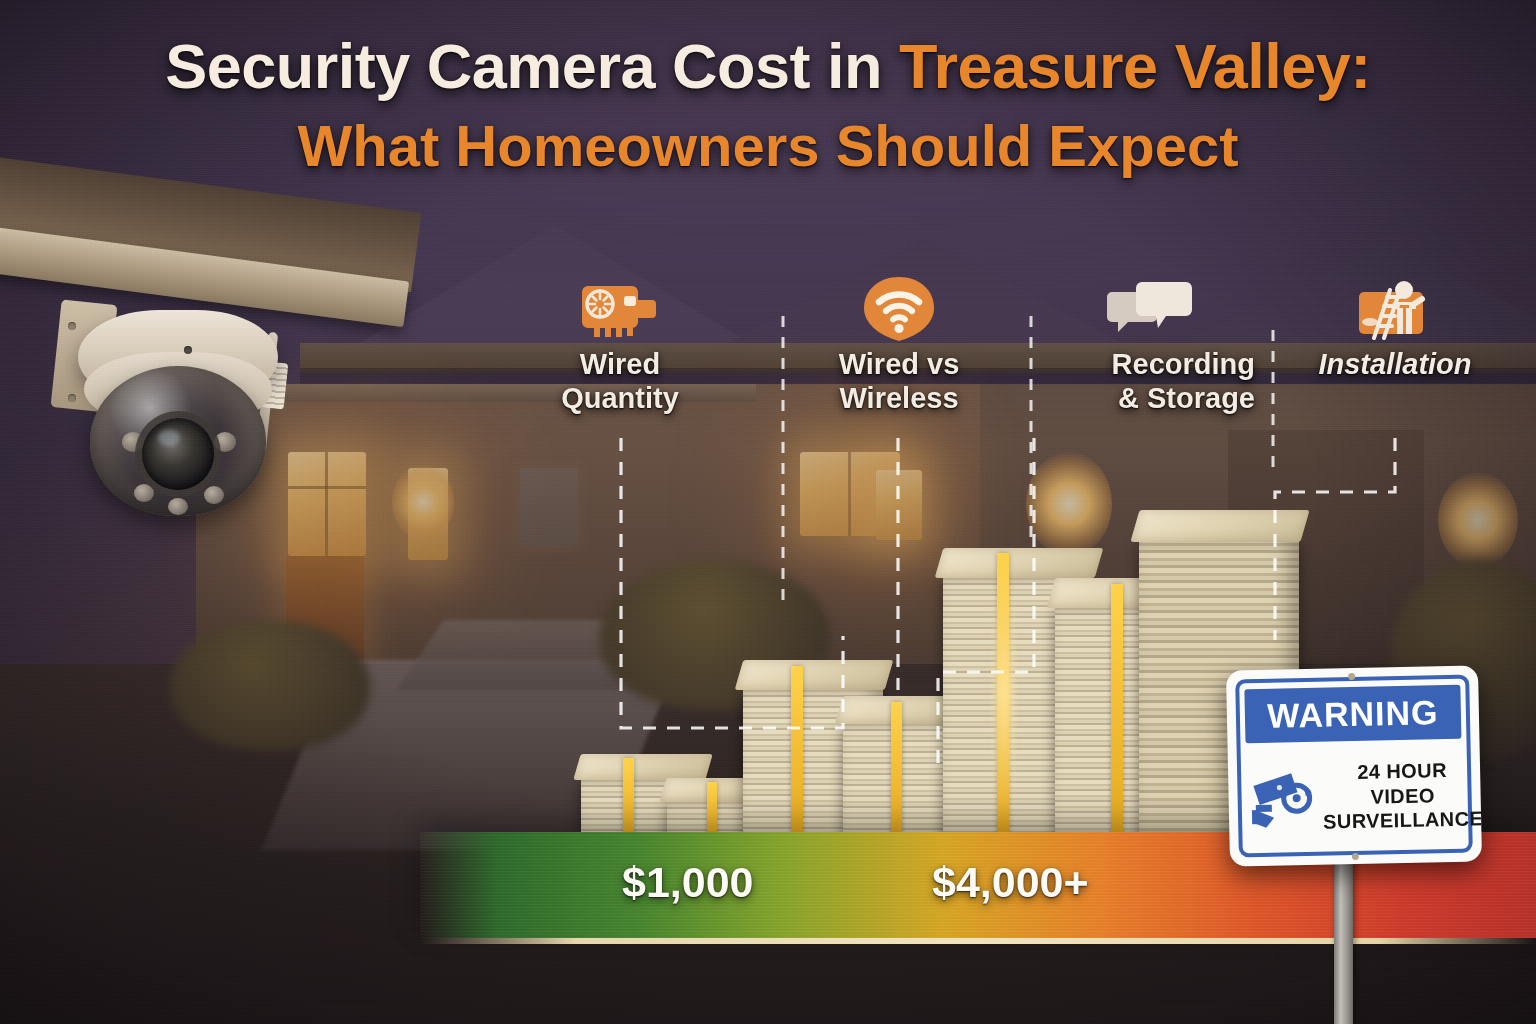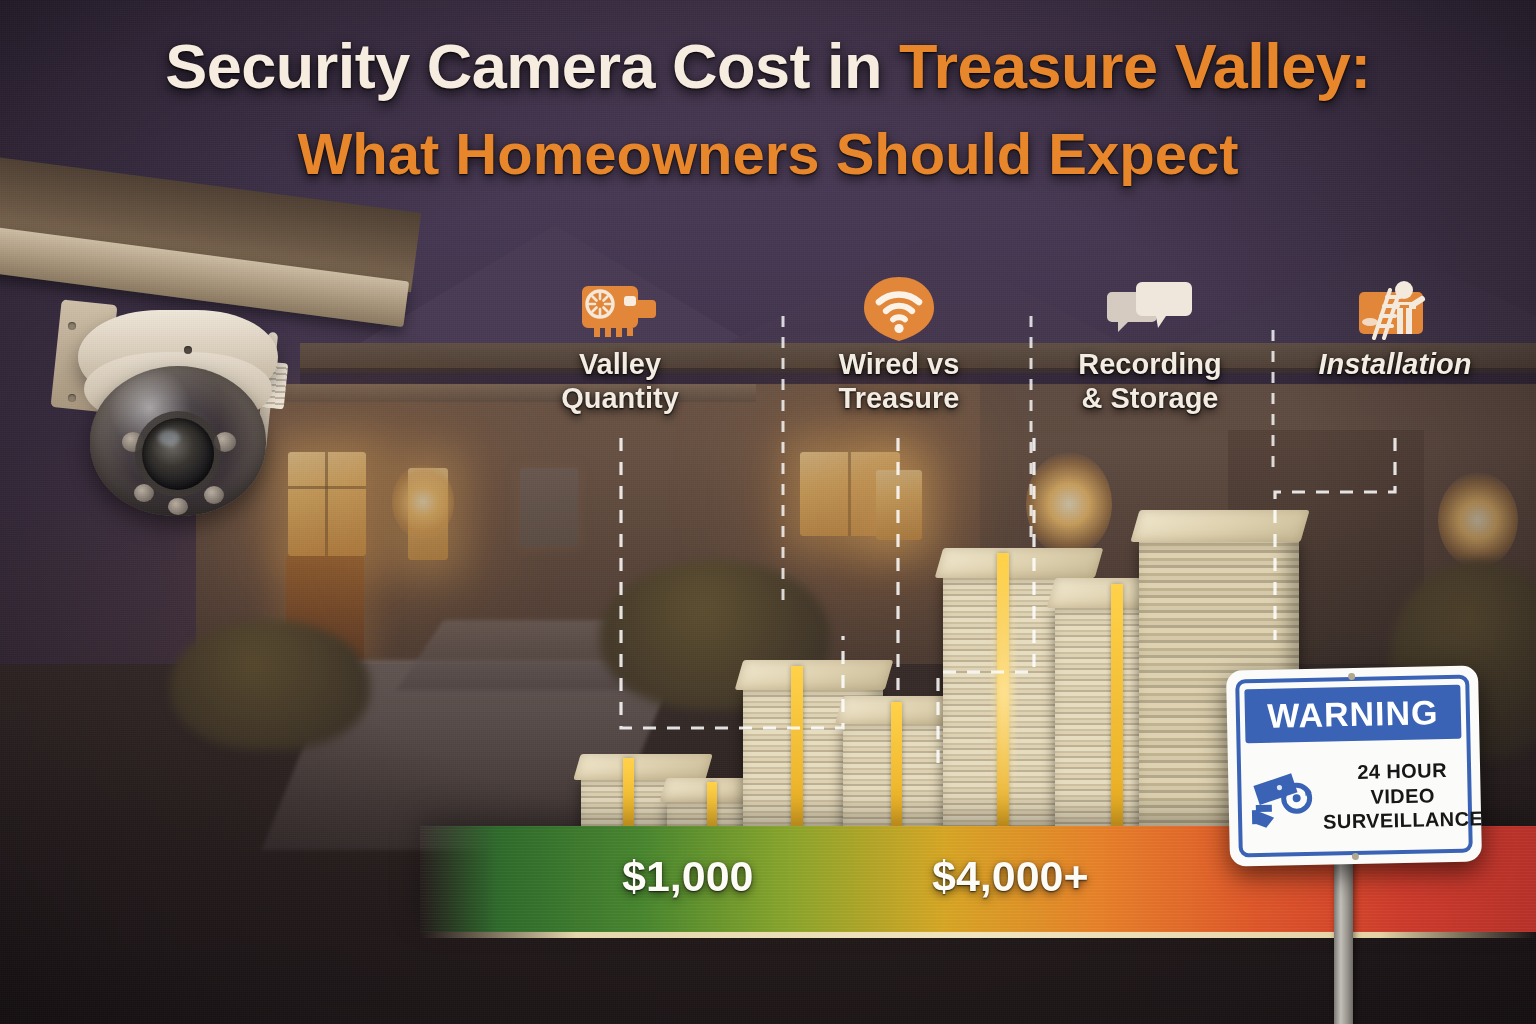--- a/index.html
+++ b/index.html
@@ -163,21 +163,21 @@
     position:absolute;left:0;right:0;top:34px;text-align:center;z-index:30;
   }
   .title-line1{
     font-size:63px;font-weight:700;letter-spacing:-.5px;line-height:1.04;
     color:#f6ece0;
     text-shadow:0 4px 12px rgba(0,0,0,.75), 0 1px 2px rgba(0,0,0,.9);
     white-space:nowrap;
   }
   .title-accent{color:#e8862c;}
   .title-line2{
-    margin-top:24px;
+    margin-top:16px;
     font-size:58px;font-weight:700;line-height:1.04;
     color:#e8862c;
     text-shadow:0 4px 12px rgba(0,0,0,.7), 0 1px 2px rgba(0,0,0,.85);
     white-space:nowrap;
   }
 
   
   #features{position:absolute;left:0;top:278px;width:100%;height:160px;z-index:28;}
   .feat{position:absolute;text-align:center;}
   .feat .ficon{height:62px;display:flex;align-items:center;justify-content:center;margin-bottom:8px;}
@@ -216,21 +216,21 @@
     box-shadow:0 0 5px rgba(0,0,0,.3);
   }
   .glowline{
     position:absolute;
     background:linear-gradient(180deg,rgba(255,225,150,.0),rgba(255,230,160,.85),rgba(255,225,150,0));
     filter:blur(3px);
   }
 
   
   #pricebar{
-    position:absolute;left:420px;right:0;bottom:92px;height:106px;z-index:25;
+    position:absolute;left:420px;right:0;bottom:86px;height:106px;z-index:25;
     background:linear-gradient(90deg,
       rgba(42,90,40,0) 0%,
       #2f6b2c 7%,
       #49872f 20%,
       #8aa62c 33%,
       #d8a725 47%,
       #e8812a 61%,
       #e05a2a 74%,
       #cf3b2c 88%,
       #b8322a 100%);
@@ -386,39 +386,39 @@
       <div class="ficon">
         <svg width="80" height="58" viewBox="0 0 80 58">
           <path d="M8 6 h44 a6 6 0 0 1 6 6 v8 h14 a4 4 0 0 1 4 4 v10 a4 4 0 0 1 -4 4 h-14 v4 a6 6 0 0 1 -6 6 h-44 a6 6 0 0 1 -6 -6 v-30 a6 6 0 0 1 6 -6 z" fill="#e2873a"></path>
           <circle cx="20" cy="24" r="13" fill="#d9accd" opacity="0"></circle>
           <circle cx="20" cy="24" r="13" fill="none" stroke="#f5e8d8" stroke-width="3.4"></circle>
           <path d="M20 13 v6 M20 29 v6 M9 24 h6 M25 24 h6 M12.5 16.5 l4 4 M23.5 27.5 l4 4 M27.5 16.5 l-4 4 M16.5 27.5 l-4 4" stroke="#f5e8d8" stroke-width="2.6" stroke-linecap="round"></path>
           <rect x="44" y="16" width="12" height="10" rx="3" fill="#f7ecdd"></rect>
           <path d="M14 48 h6 v9 h-6 z M25 48 h6 v9 h-6 z M36 48 h6 v9 h-6 z M47 48 h6 v8 h-6 z" fill="#e2873a"></path>
         </svg>
       </div>
-      <div class="flabel">Valley
+      <div class="flabel">Wired
 Quantity</div>
     </div>
 
     <div class="feat" style="left:795px;top:0;width:208px;">
       <div class="ficon">
         <svg width="74" height="68" viewBox="0 0 74 68">
           <path d="M37 2 C57 2 72 15 72 33 C72 48 58 60 37 66 C16 60 2 48 2 33 C2 15 17 2 37 2 Z" fill="#e2873a"></path>
           <path d="M17 27 C28 17 46 17 57 27" fill="none" stroke="#fbf3e8" stroke-width="6.5" stroke-linecap="round"></path>
           <path d="M24 36 C31 29 43 29 50 36" fill="none" stroke="#fbf3e8" stroke-width="6.2" stroke-linecap="round"></path>
           <path d="M31 44.5 C34 41.5 40 41.5 43 44.5" fill="none" stroke="#fbf3e8" stroke-width="5.8" stroke-linecap="round"></path>
           <circle cx="37" cy="53.5" r="4.6" fill="#fbf3e8"></circle>
         </svg>
       </div>
       <div class="flabel">Wired vs
-Treasure</div>
-    </div>
-
-    <div class="feat" style="left:1045px;top:0;width:210px;">
+Wireless</div>
+    </div>
+
+    <div class="feat" style="left:1045px;top:0;width:210px;text-align:right;">
       <div class="ficon">
         <svg width="88" height="58" viewBox="0 0 88 58">
           <path d="M6 12 h40 a5 5 0 0 1 5 5 v20 a5 5 0 0 1 -5 5 h-24 l-10 10 v-10 h-6 a5 5 0 0 1 -5 -5 v-20 a5 5 0 0 1 5 -5 z" fill="#ddd3c6" opacity="0.95"></path>
           <path d="M36 2 h44 a6 6 0 0 1 6 6 v22 a6 6 0 0 1 -6 6 h-20 l-8 12 -2 -12 h-14 a6 6 0 0 1 -6 -6 v-22 a6 6 0 0 1 6 -6 z" fill="#efe7dc"></path>
         </svg>
       </div>
       <div class="flabel">Recording
 &amp; Storage</div>
     </div>
 

